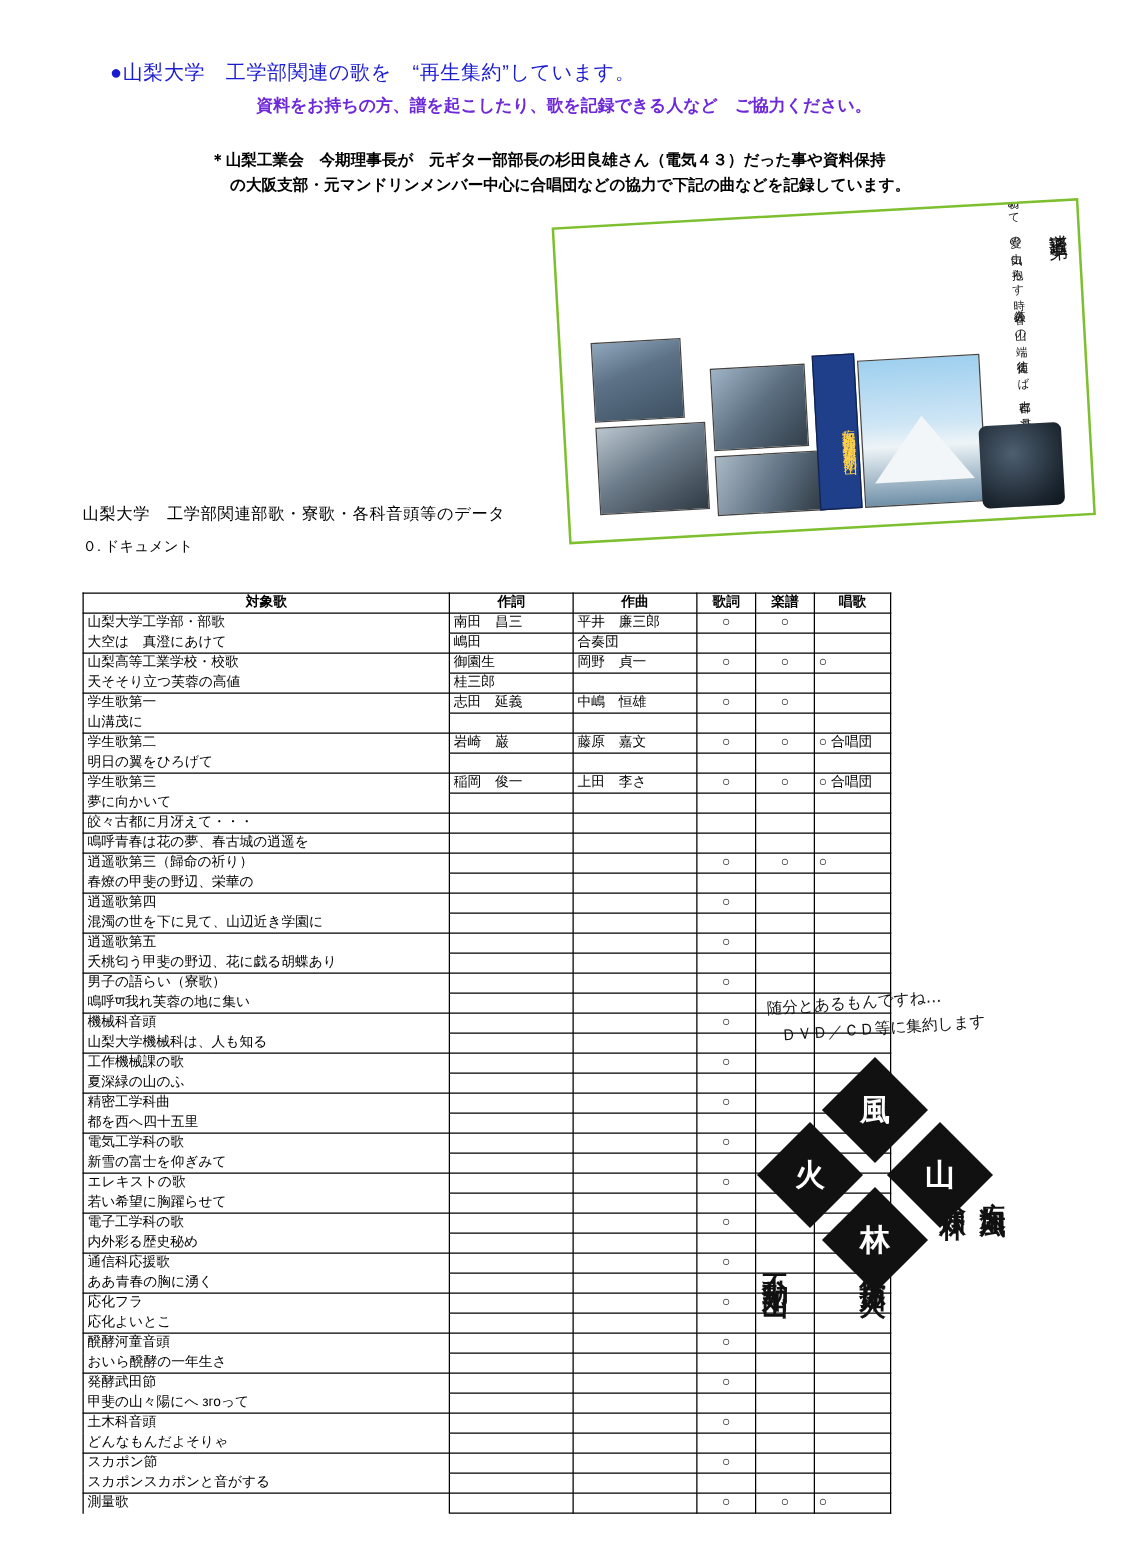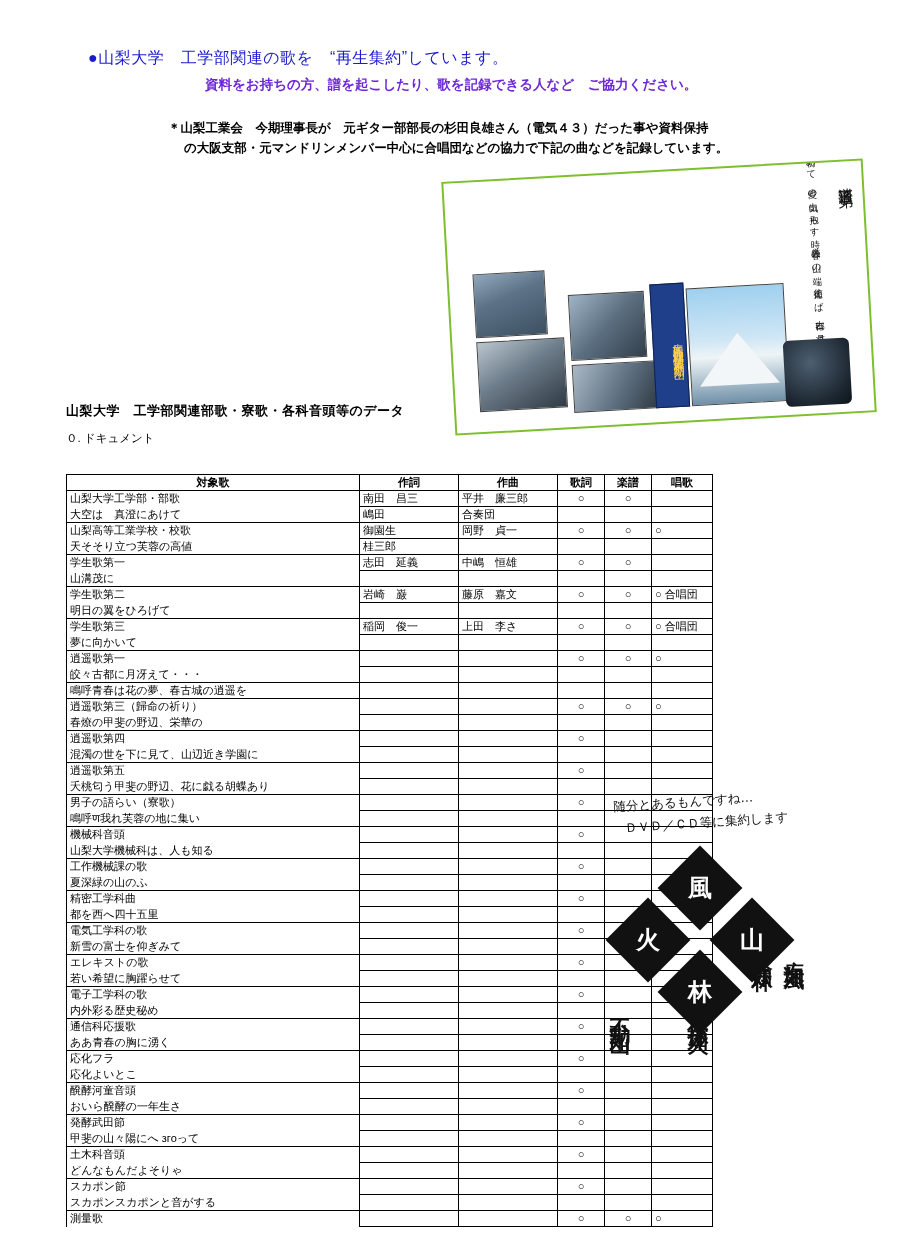--- a/index.html
+++ b/index.html
@@ -87,21 +87,21 @@
   }
   .samurai{
     position:absolute;left:330px;top:176px;width:66px;height:66px;
     background:radial-gradient(circle at 40% 35%,#4d5f71 0%,#1d2731 70%,#0d1319 100%);
     border-radius:6px;
   }
 
   
   .sec-title{
     position:absolute;left:66px;top:402px;
-    font-size:13px;font-weight:bold;letter-spacing:0.5px;
+    font-size:13px;font-weight:normal;letter-spacing:0.5px;
   }
   .doc0{
     position:absolute;left:66px;top:430px;
     font-size:11.5px;line-height:17px;
   }
   .doc0 .l2{display:block;margin-left:18px;}
 
   
   table.songs{
     position:absolute;left:66px;top:474px;
@@ -289,28 +289,20 @@
           <td class="c-ga ctr circ">○</td>
           <td class="c-sho circ">○ 合唱団</td>
         </tr>
         <tr class="r-sub">
           <td class="c-target sub">夢に向かいて</td>
           <td class="c-lyric"></td>
           <td class="c-comp"></td>
           <td class="c-ka"></td>
           <td class="c-ga"></td>
           <td class="c-sho"></td>
-        </tr>
-        <tr class="r-main">
-          <td class="c-target">逍遥歌第一</td>
-          <td class="c-lyric"></td>
-          <td class="c-comp"></td>
-          <td class="c-ka ctr circ">○</td>
-          <td class="c-ga ctr circ">○</td>
-          <td class="c-sho circ">○</td>
         </tr>
         <tr class="r-sub">
           <td class="c-target sub">皎々古都に月冴えて・・・</td>
           <td class="c-lyric"></td>
           <td class="c-comp"></td>
           <td class="c-ka"></td>
           <td class="c-ga"></td>
           <td class="c-sho"></td>
         </tr>
         <tr class="r-sub">

